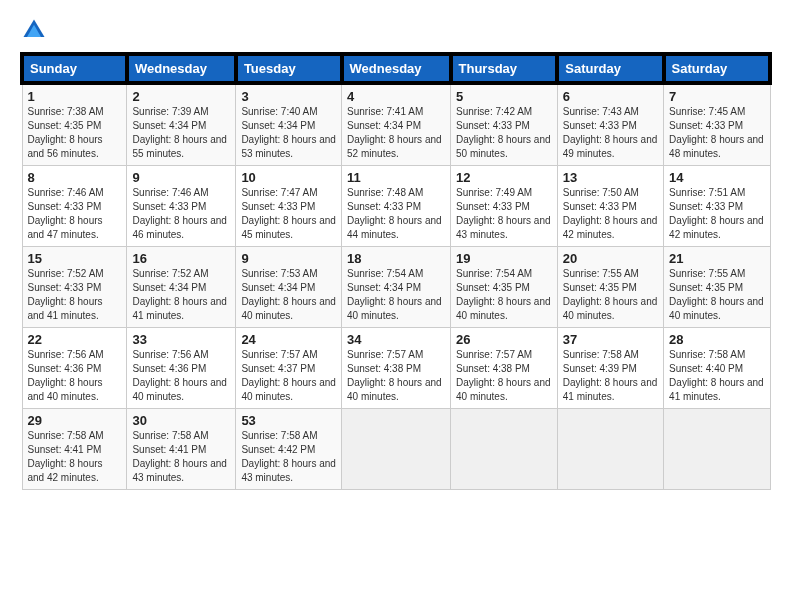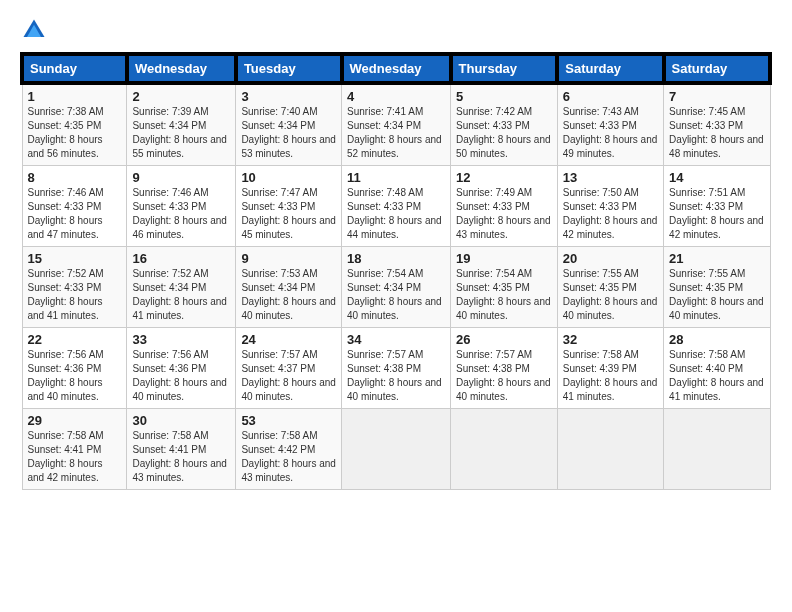--- a/index.html
+++ b/index.html
@@ -232,21 +232,21 @@
           </td>
           <td>
             <span class="day-number">34</span>
             <div class="day-info">Sunrise: 7:57 AM<br>Sunset: 4:38 PM<br>Daylight: 8 hours and 40 minutes.</div>
           </td>
           <td>
             <span class="day-number">26</span>
             <div class="day-info">Sunrise: 7:57 AM<br>Sunset: 4:38 PM<br>Daylight: 8 hours and 40 minutes.</div>
           </td>
           <td>
-            <span class="day-number">32</span>
+            <span class="day-number">37</span>
             <div class="day-info">Sunrise: 7:58 AM<br>Sunset: 4:39 PM<br>Daylight: 8 hours and 41 minutes.</div>
           </td>
           <td>
             <span class="day-number">28</span>
             <div class="day-info">Sunrise: 7:58 AM<br>Sunset: 4:40 PM<br>Daylight: 8 hours and 41 minutes.</div>
           </td>
         </tr>
         <tr>
           <td>
             <span class="day-number">29</span>

